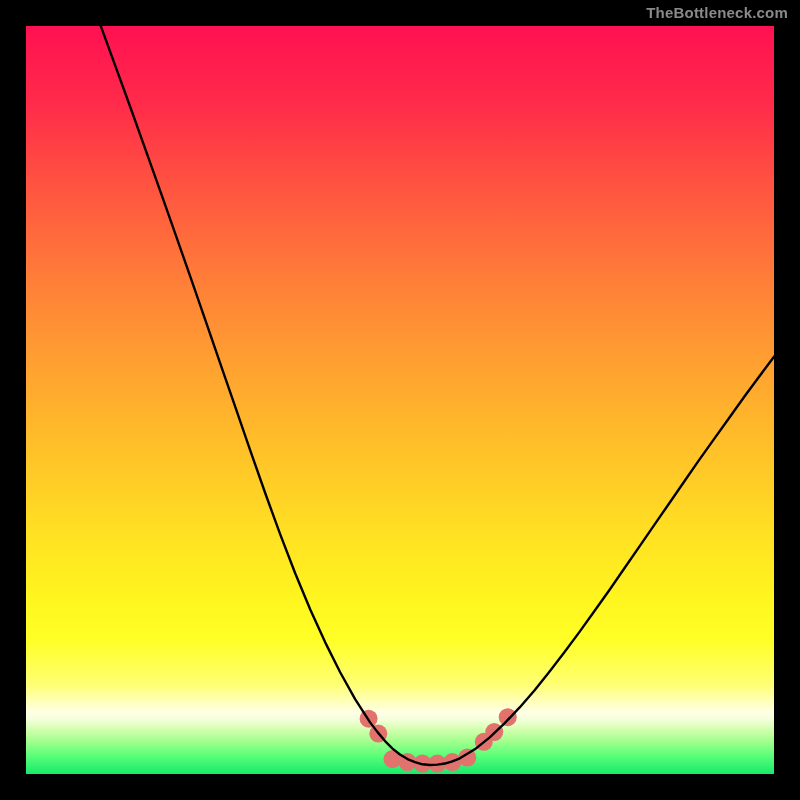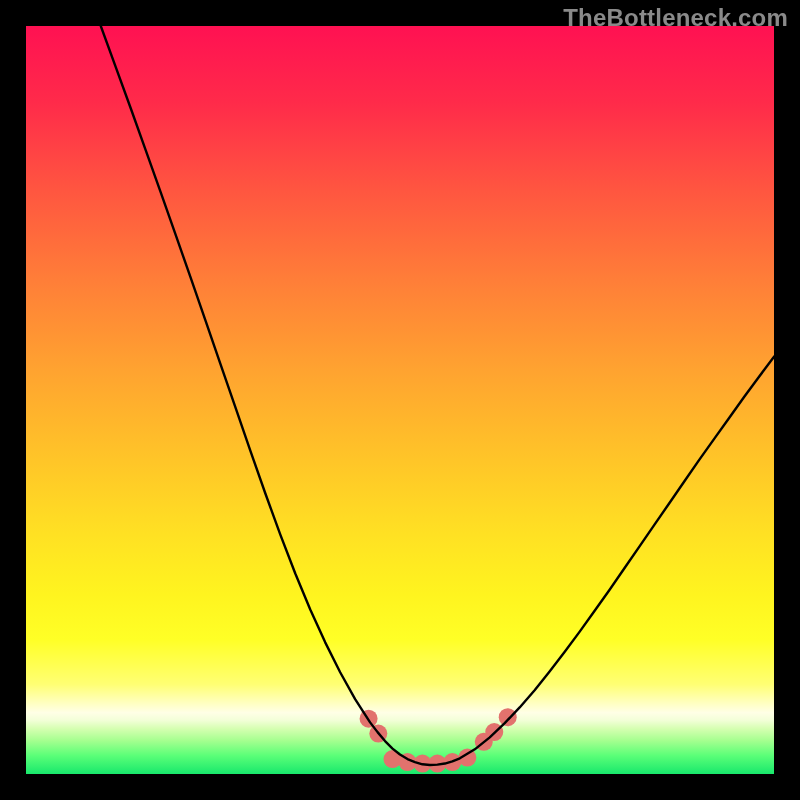--- a/index.html
+++ b/index.html
@@ -26,21 +26,21 @@
     position: absolute;
     left: 0; top: 0;
     width: 748px;
     height: 748px;
   }
   .watermark {
     position: absolute;
     top: 4px;
     right: 12px;
     font-family: Arial, Helvetica, sans-serif;
-    font-size: 24px;
+    font-size: 15px;
     font-weight: bold;
     color: #8a8a8a;
     letter-spacing: 0.2px;
     user-select: none;
   }
 </style>
 </head>
 <body>
 
 <div class="frame">

